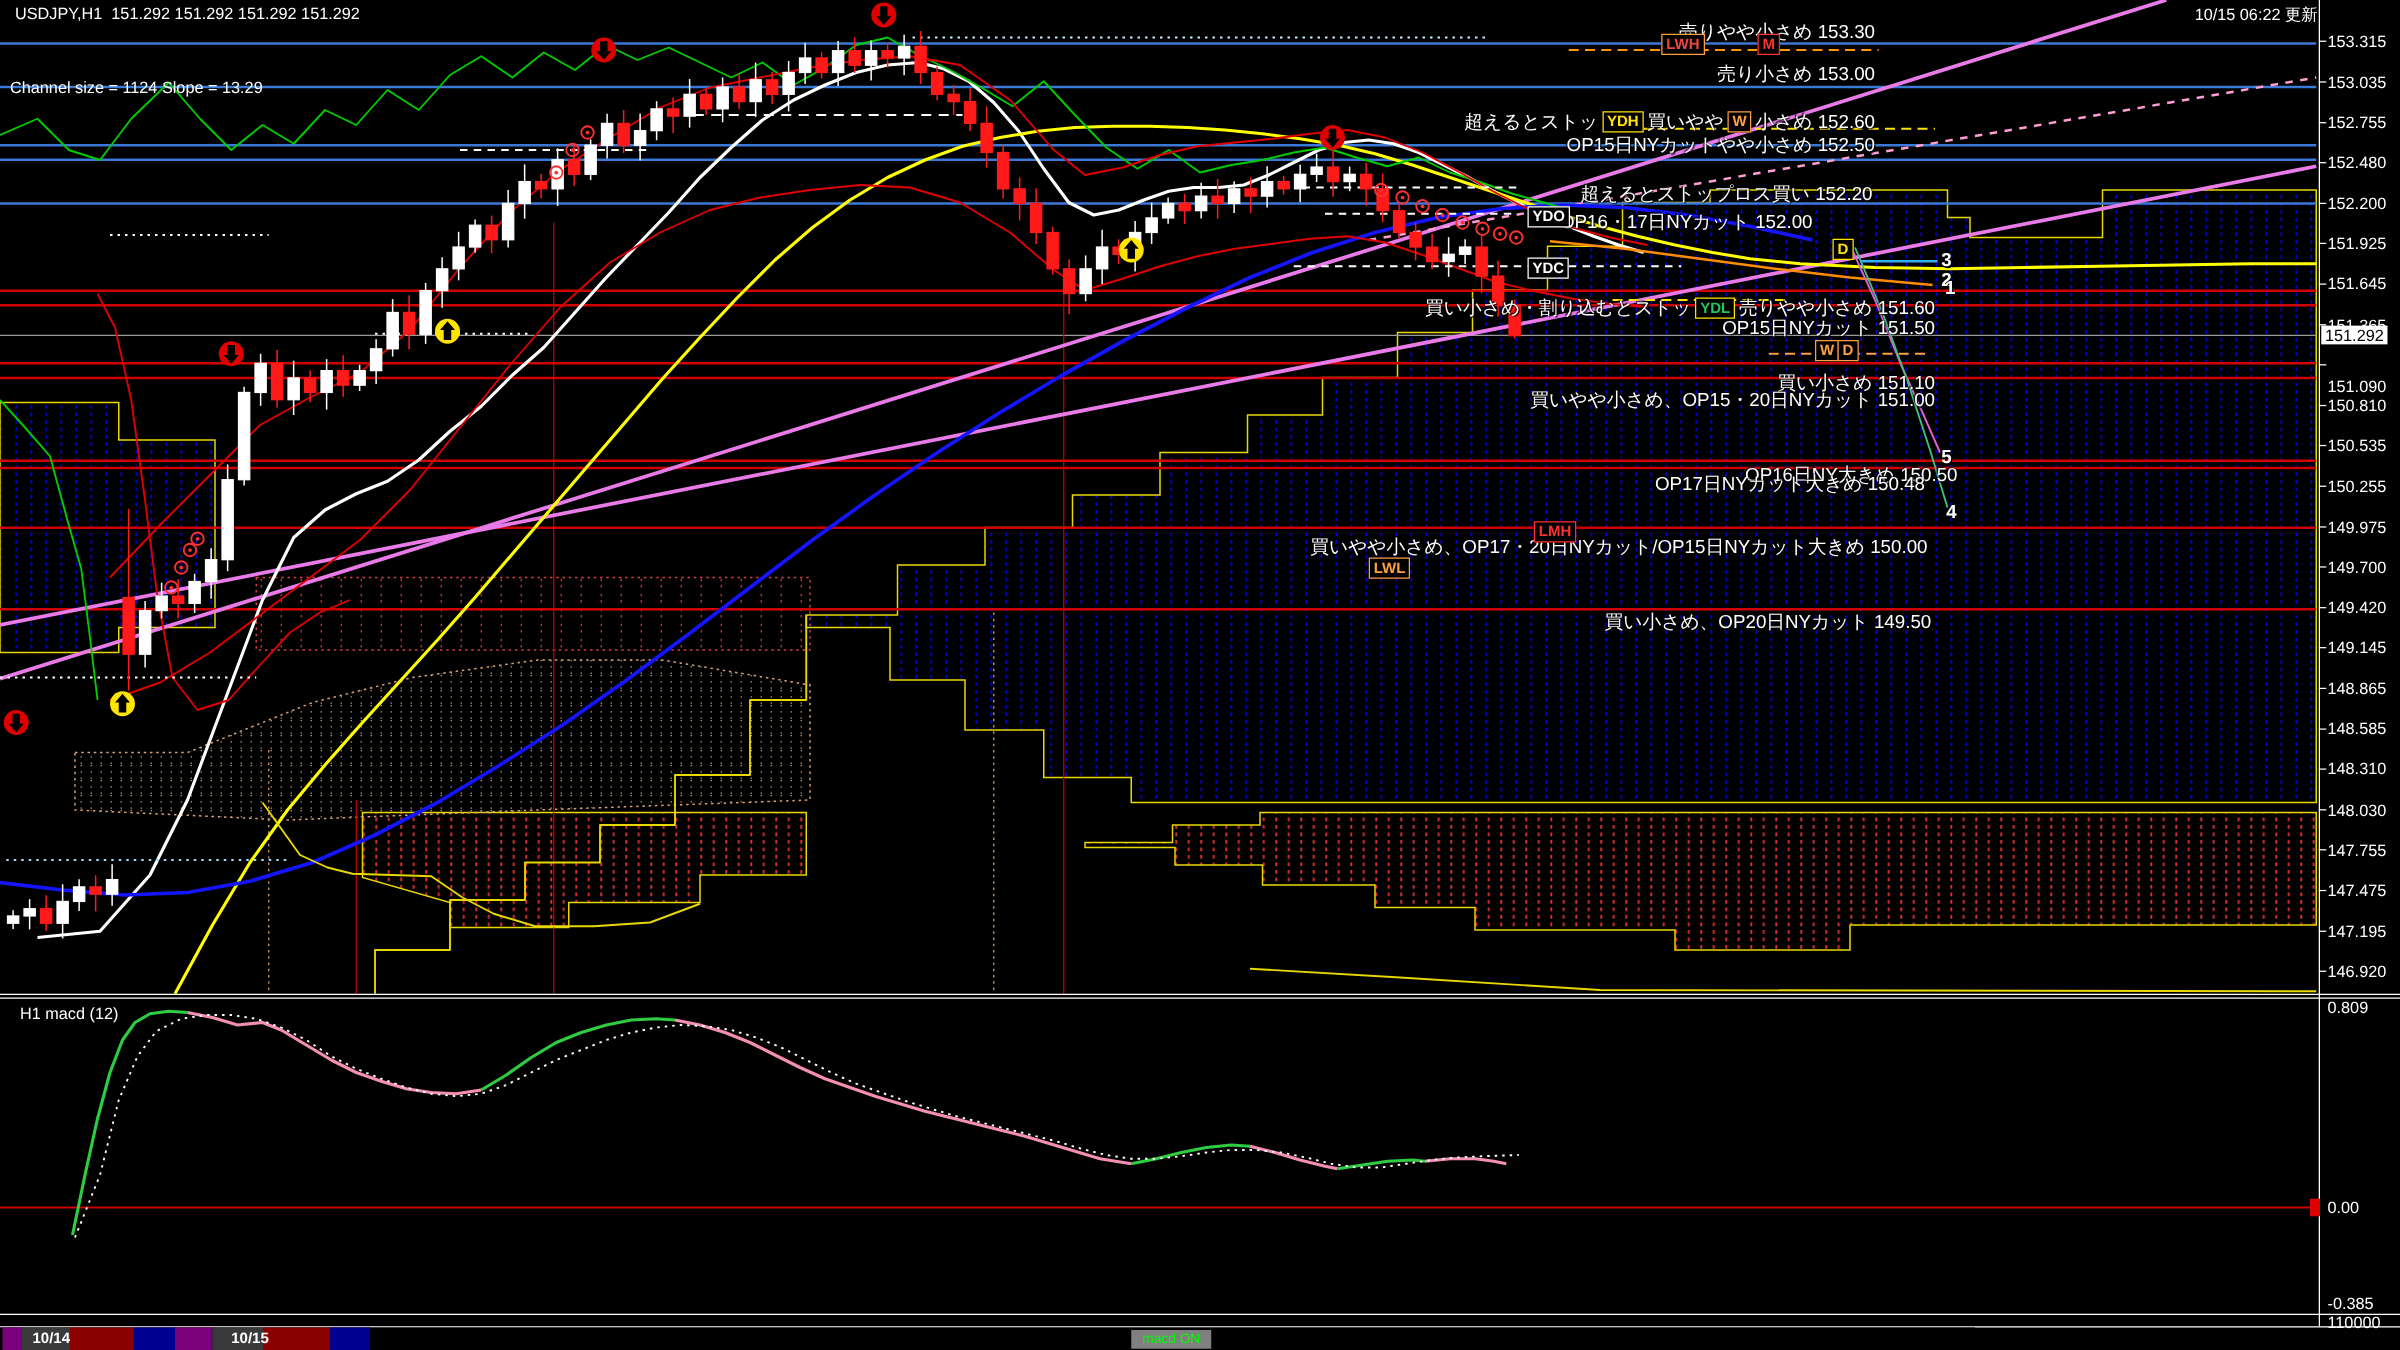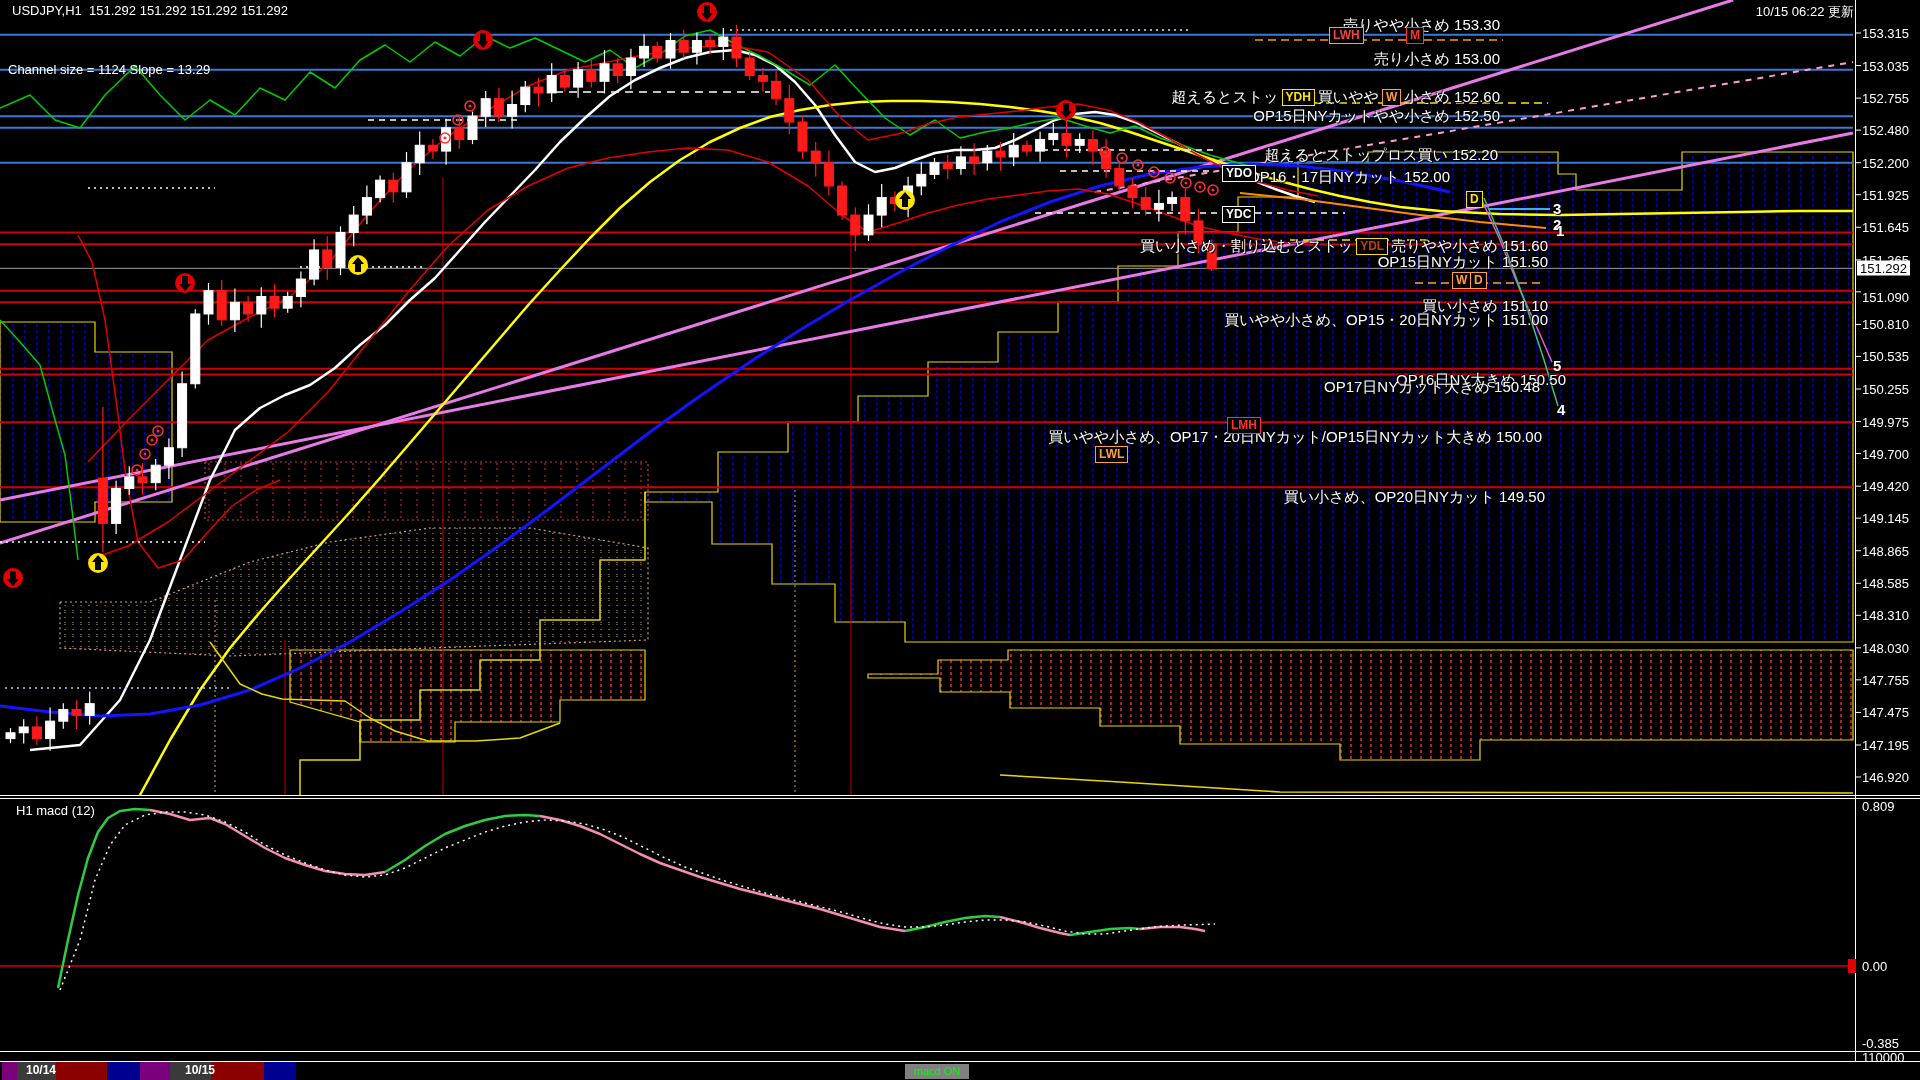--- a/index.html
+++ b/index.html
@@ -382,21 +382,21 @@
 
   <div id="price-ticks">
       <div class="tick" style="top: 33px;">153.315</div>
       <div class="tick" style="top: 65.5752px;">153.035</div>
       <div class="tick" style="top: 98.1504px;">152.755</div>
       <div class="tick" style="top: 130.144px;">152.480</div>
       <div class="tick" style="top: 162.719px;">152.200</div>
       <div class="tick" style="top: 194.713px;">151.925</div>
       <div class="tick" style="top: 227.288px;">151.645</div>
       <div class="tick" style="top: 259.863px;">151.365</div>
-      <div class="tick" style="top: 297px;">151.090</div>
+      <div class="tick" style="top: 309px;">151.090</div>
       <div class="tick" style="top: 324.432px;">150.810</div>
       <div class="tick" style="top: 356.425px;">150.535</div>
       <div class="tick" style="top: 389px;">150.255</div>
       <div class="tick" style="top: 421.576px;">149.975</div>
       <div class="tick" style="top: 453.569px;">149.700</div>
       <div class="tick" style="top: 486.144px;">149.420</div>
       <div class="tick" style="top: 518.138px;">149.145</div>
       <div class="tick" style="top: 550.713px;">148.865</div>
       <div class="tick" style="top: 583.288px;">148.585</div>
       <div class="tick" style="top: 615.282px;">148.310</div>
@@ -426,21 +426,21 @@
         <span>OP15日NYカットやや小さめ 152.50</span>
       </div>
       <div class="ann" style="right: 422px; top: 146px;">
         <span>超えるとストップロス買い 152.20</span>
       </div>
       <div class="ann" style="right: 470px; top: 168px;">
         <span>OP16・17日NYカット 152.00</span>
       </div>
       <div class="ann" style="right: 372px; top: 237px;">
         <span>買い小さめ・割り込むとストッ</span>
-        <span class="pbox" style="border: 1.5px solid rgb(255, 228, 0); color: #c2410c;">YDL</span>
+        <span class="pbox" style="border: 1.5px solid rgb(255, 228, 0); color: #22c55e;">YDL</span>
         <span>売りやや小さめ 151.60</span>
       </div>
       <div class="ann" style="right: 372px; top: 253px;">
         <span>OP15日NYカット 151.50</span>
       </div>
       <div class="ann" style="right: 372px; top: 297px;">
         <span>買い小さめ 151.10</span>
       </div>
       <div class="ann" style="right: 372px; top: 311px;">
         <span>買いやや小さめ、OP15・20日NYカット 151.00</span>

